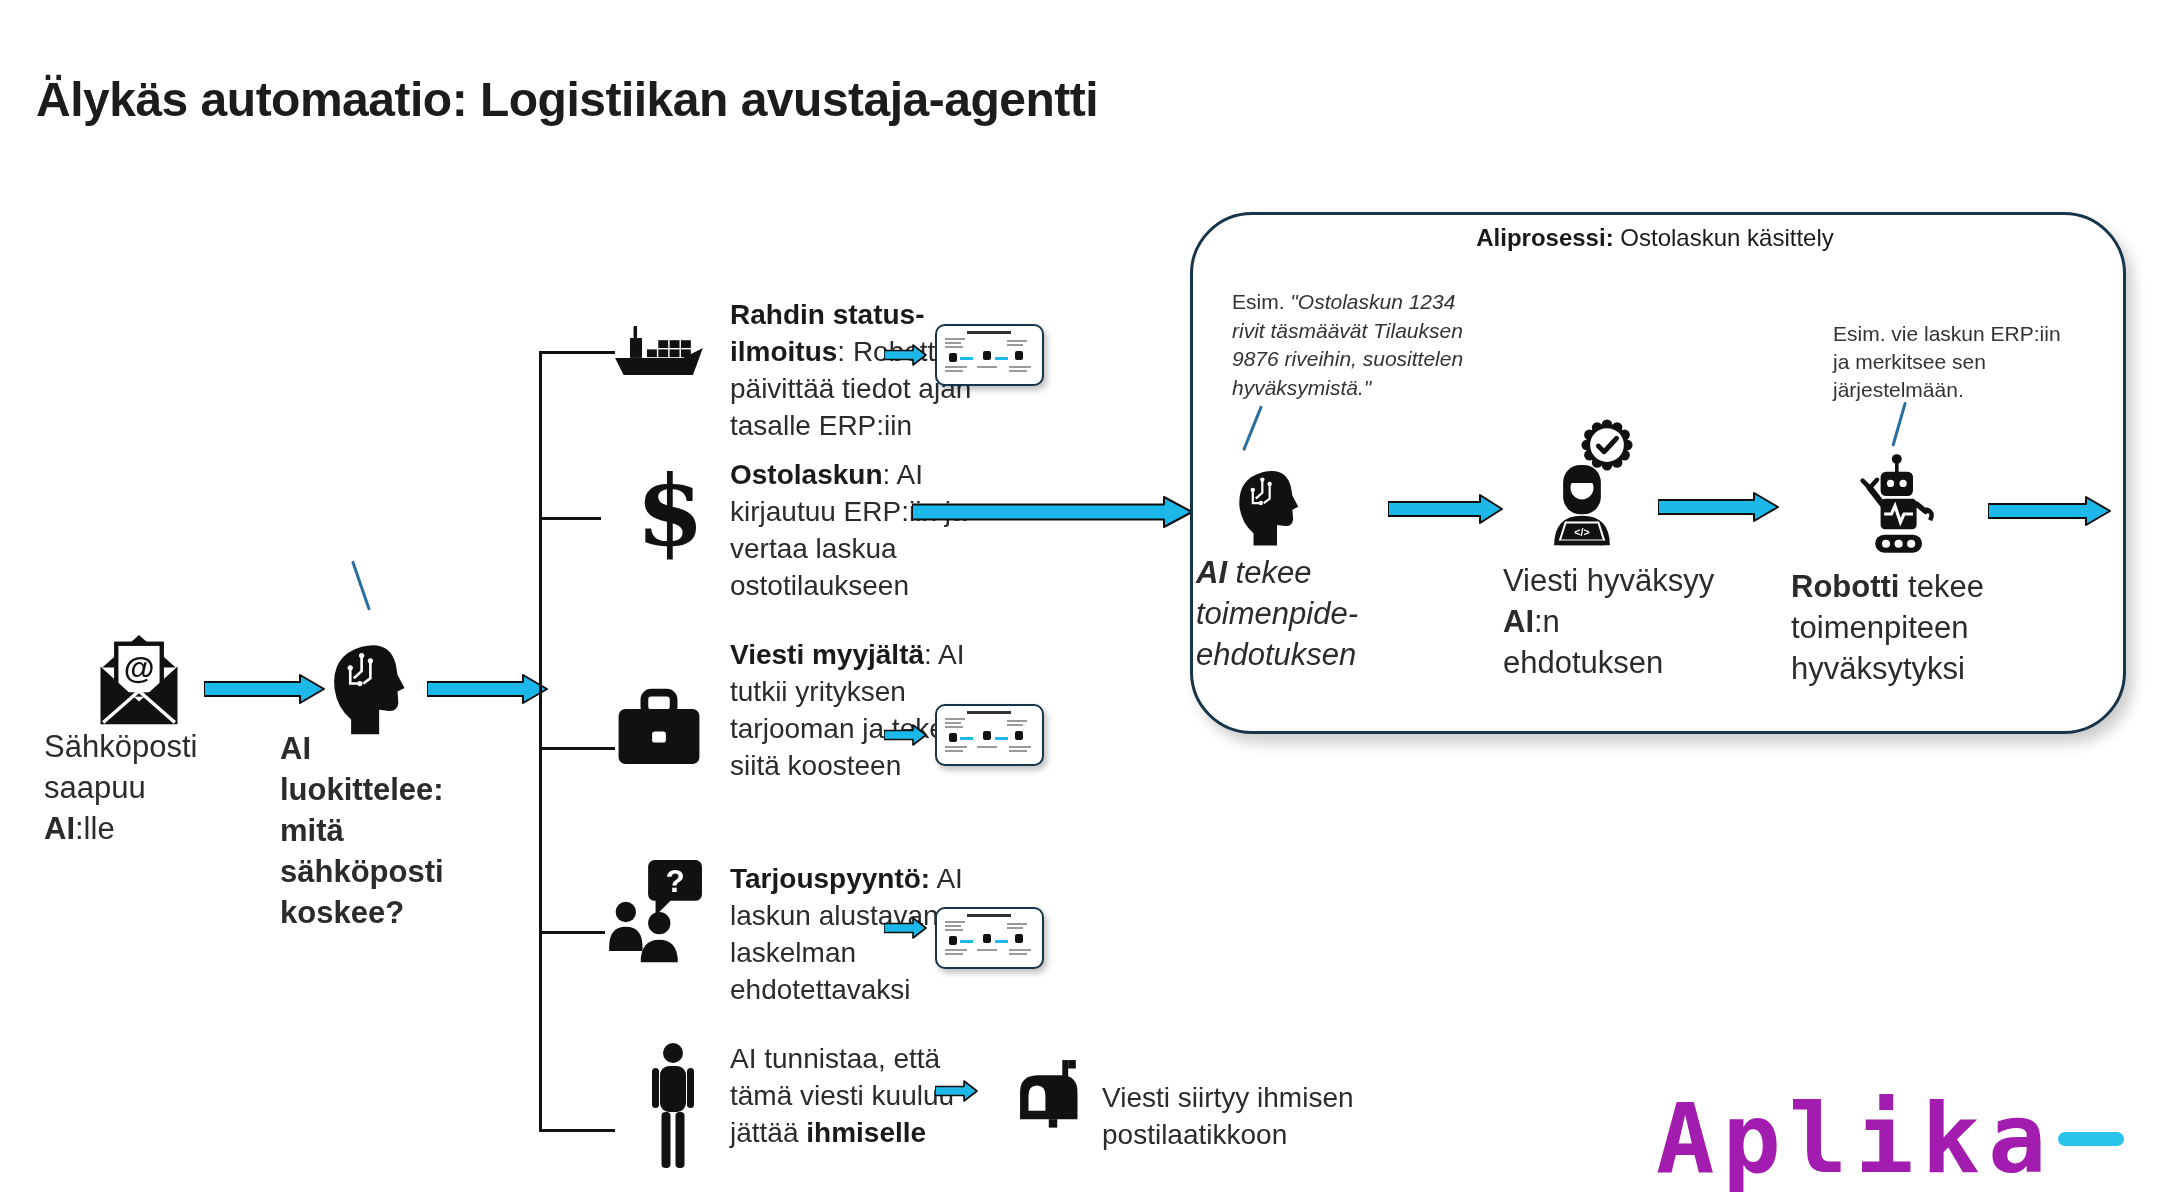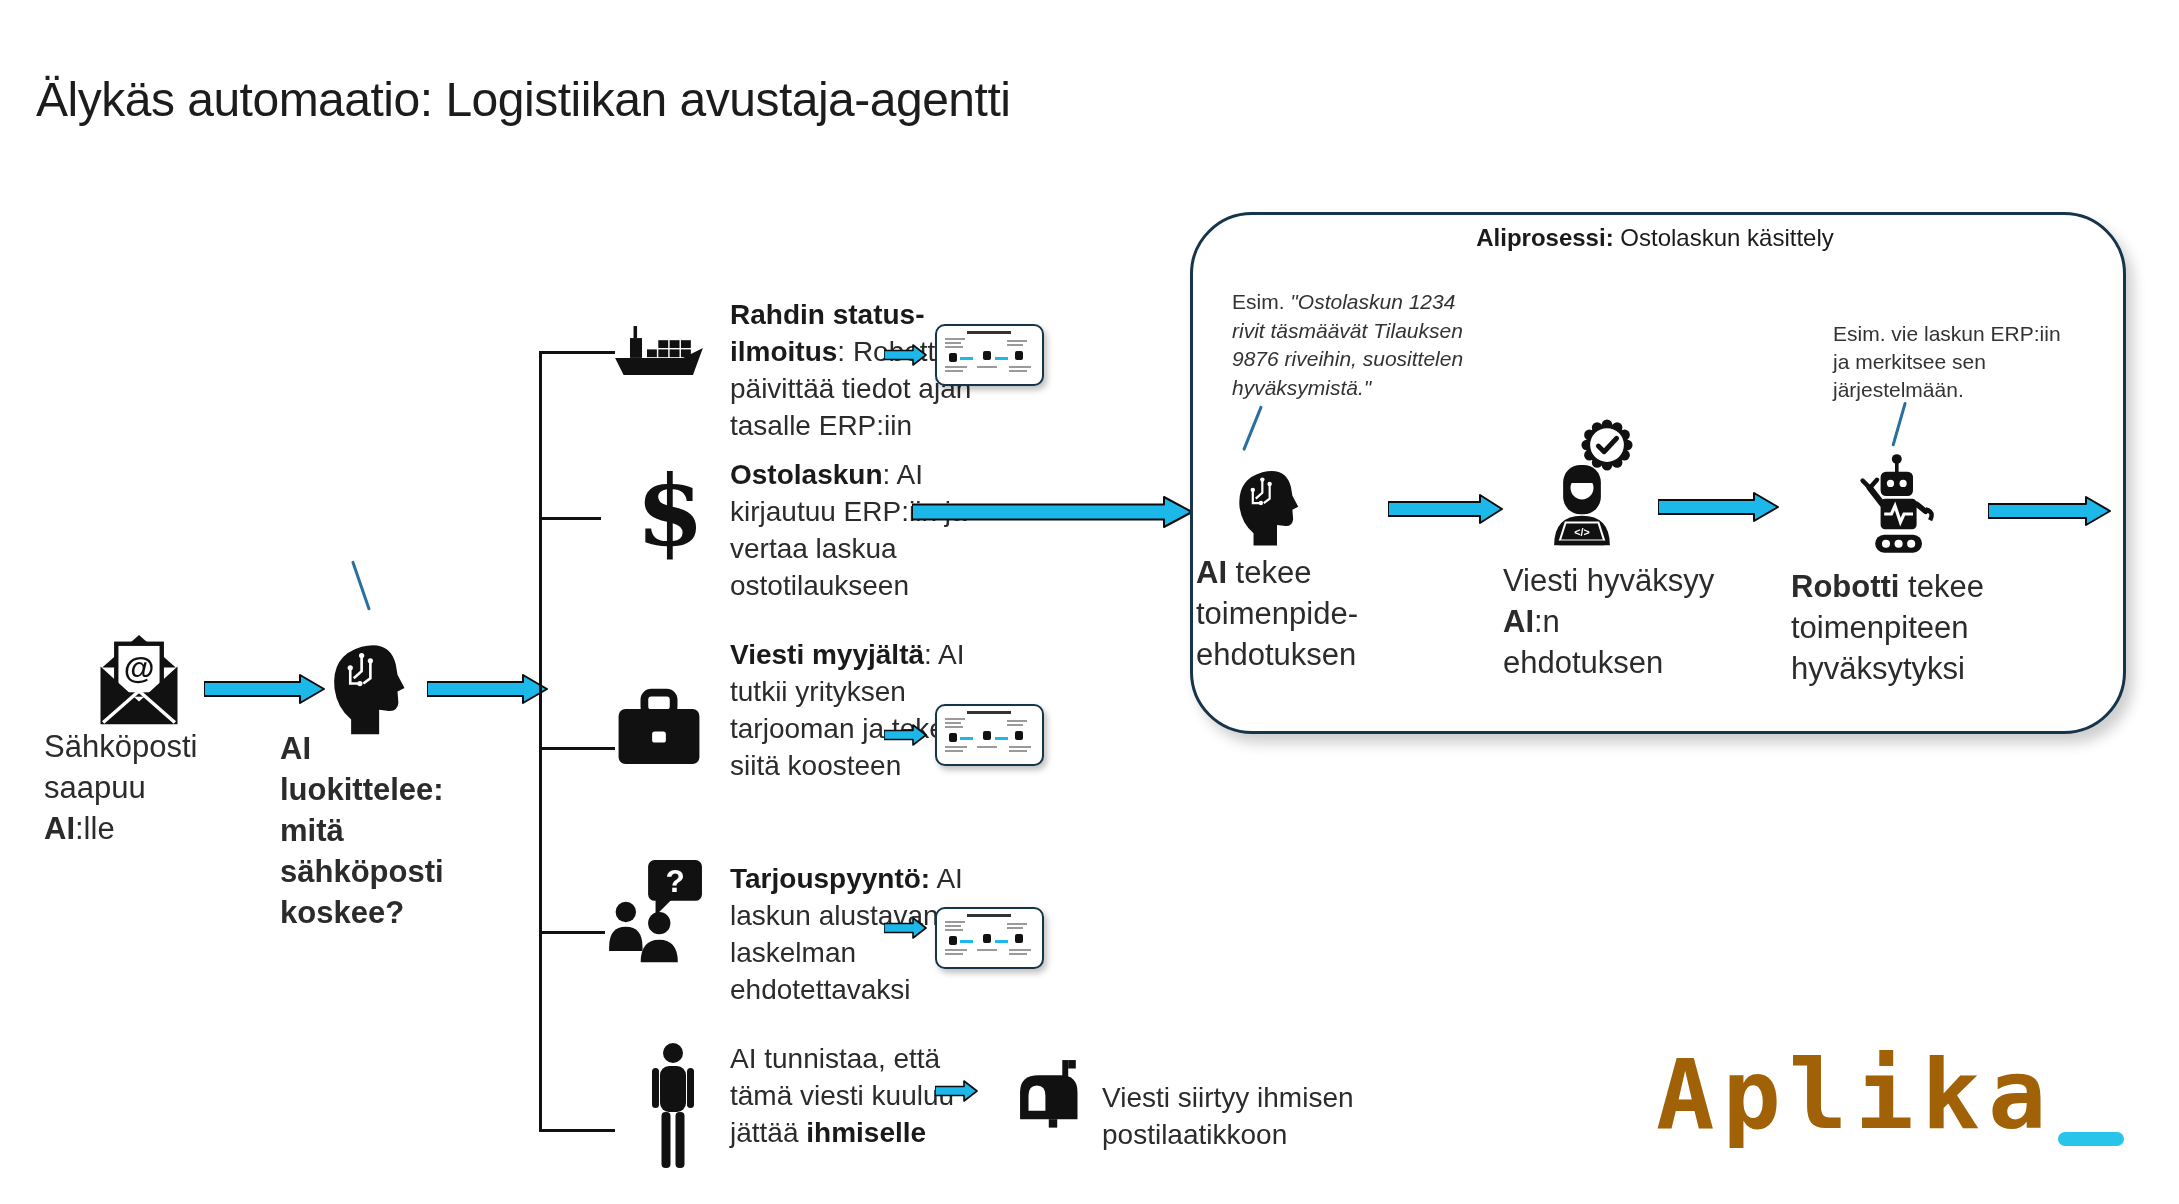--- a/index.html
+++ b/index.html
@@ -20,23 +20,23 @@
   .icon .wl{fill:none;stroke:#fff;}
   .icon .bl{fill:none;stroke:#111;}
   #subprocess-box{position:absolute;left:1190px;top:212px;width:930px;height:516px;background:#fff;
       border:3.5px solid #16344a;border-radius:62px;box-shadow:7px 9px 14px rgba(0,0,0,0.2);}
   .thumb{position:absolute;width:105px;height:58px;background:#fff;border:2.5px solid #16344a;
          border-radius:10px;box-shadow:3px 4px 6px rgba(0,0,0,0.25);}
   .tt{position:absolute;height:3px;background:#333;}
   .tl{position:absolute;height:2px;background:#9a9a9a;}
   .td{position:absolute;width:8px;height:9px;background:#111;border-radius:2px;}
   .ta{position:absolute;width:13px;height:3px;background:#1cb8ea;}
-  #page-title{position:absolute;left:36px;top:36px;font-size:48px;letter-spacing:-0.5px;color:#1c1c1c;font-weight:400;margin-top:36px;}
-  #logo-text{position:absolute;left:1656px;top:1046px;font-family:"DejaVu Sans Mono","Liberation Mono",monospace;
-             font-weight:700;font-size:97px;letter-spacing:8px;color:#a16207;line-height:1;}
+  #page-title{position:absolute;left:36px;top:36px;font-size:48px;letter-spacing:-0.5px;color:#1c1c1c;font-weight:700;margin-top:36px;}
+  #logo-text{position:absolute;left:1656px;top:1090px;font-family:"DejaVu Sans Mono","Liberation Mono",monospace;
+             font-weight:700;font-size:97px;letter-spacing:8px;color:#a21caf;line-height:1;}
   #logo-underscore{position:absolute;left:2058px;top:1132px;width:66px;height:14px;border-radius:7px;background:#29c4ea;}
 </style>
 </head>
 <body>
 
 <div id="canvas">
 
   <h1 id="page-title">Älykäs automaatio: Logistiikan avustaja-agentti</h1>
 
   <svg class="abs icon" style="left:95px;top:628px" width="88" height="98" viewBox="0 0 100 112">
@@ -228,21 +228,21 @@
   <svg class="abs icon" style="left:1233px;top:464px" width="66" height="84" viewBox="0 0 90 112">
     <path d="M28,110 L28,93 Q12,80 9,58 Q5,20 40,10 Q72,2 79,30 L81,42 L89,57 L81,61 L82,74 Q81,85 69,83 L60,82 L60,110 Z"></path>
     <path class="wl" style="stroke-width:3" d="M27,34 L27,52 L38,52"></path>
     <path class="wl" style="stroke-width:3" d="M40,20 L40,38 L31,46"></path>
     <path class="wl" style="stroke-width:3" d="M50,26 L50,46 L42,52"></path>
     <circle class="w" cx="27" cy="34" r="3"></circle>
       <circle class="w" cx="40" cy="20" r="3"></circle>
     <circle class="w" cx="50" cy="26" r="3"></circle>
       <circle class="w" cx="38" cy="52" r="3"></circle>
   </svg>
-  <div class="biglbl" style="left:1196px;top:552px;width:200px;">
+  <div class="biglbl" style="left:1196px;top:552px;width:200px;font-style:italic;">
     <span></span><b>AI</b><span> tekee toimenpide-ehdotuksen</span>
   </div>
 
   <svg class="arrow" style="left:1388px;top:494px" width="116" height="30">
     <polygon points="0,8 92,8 92,1 114,15 92,29 92,22 0,22"></polygon>
   </svg>
 
   <svg class="abs icon" style="left:1580px;top:418px" width="54" height="54" viewBox="0 0 56 56">
     <circle cx="49" cy="28" r="5.5"></circle>
       <circle cx="46.2" cy="38.5" r="5.5"></circle>

